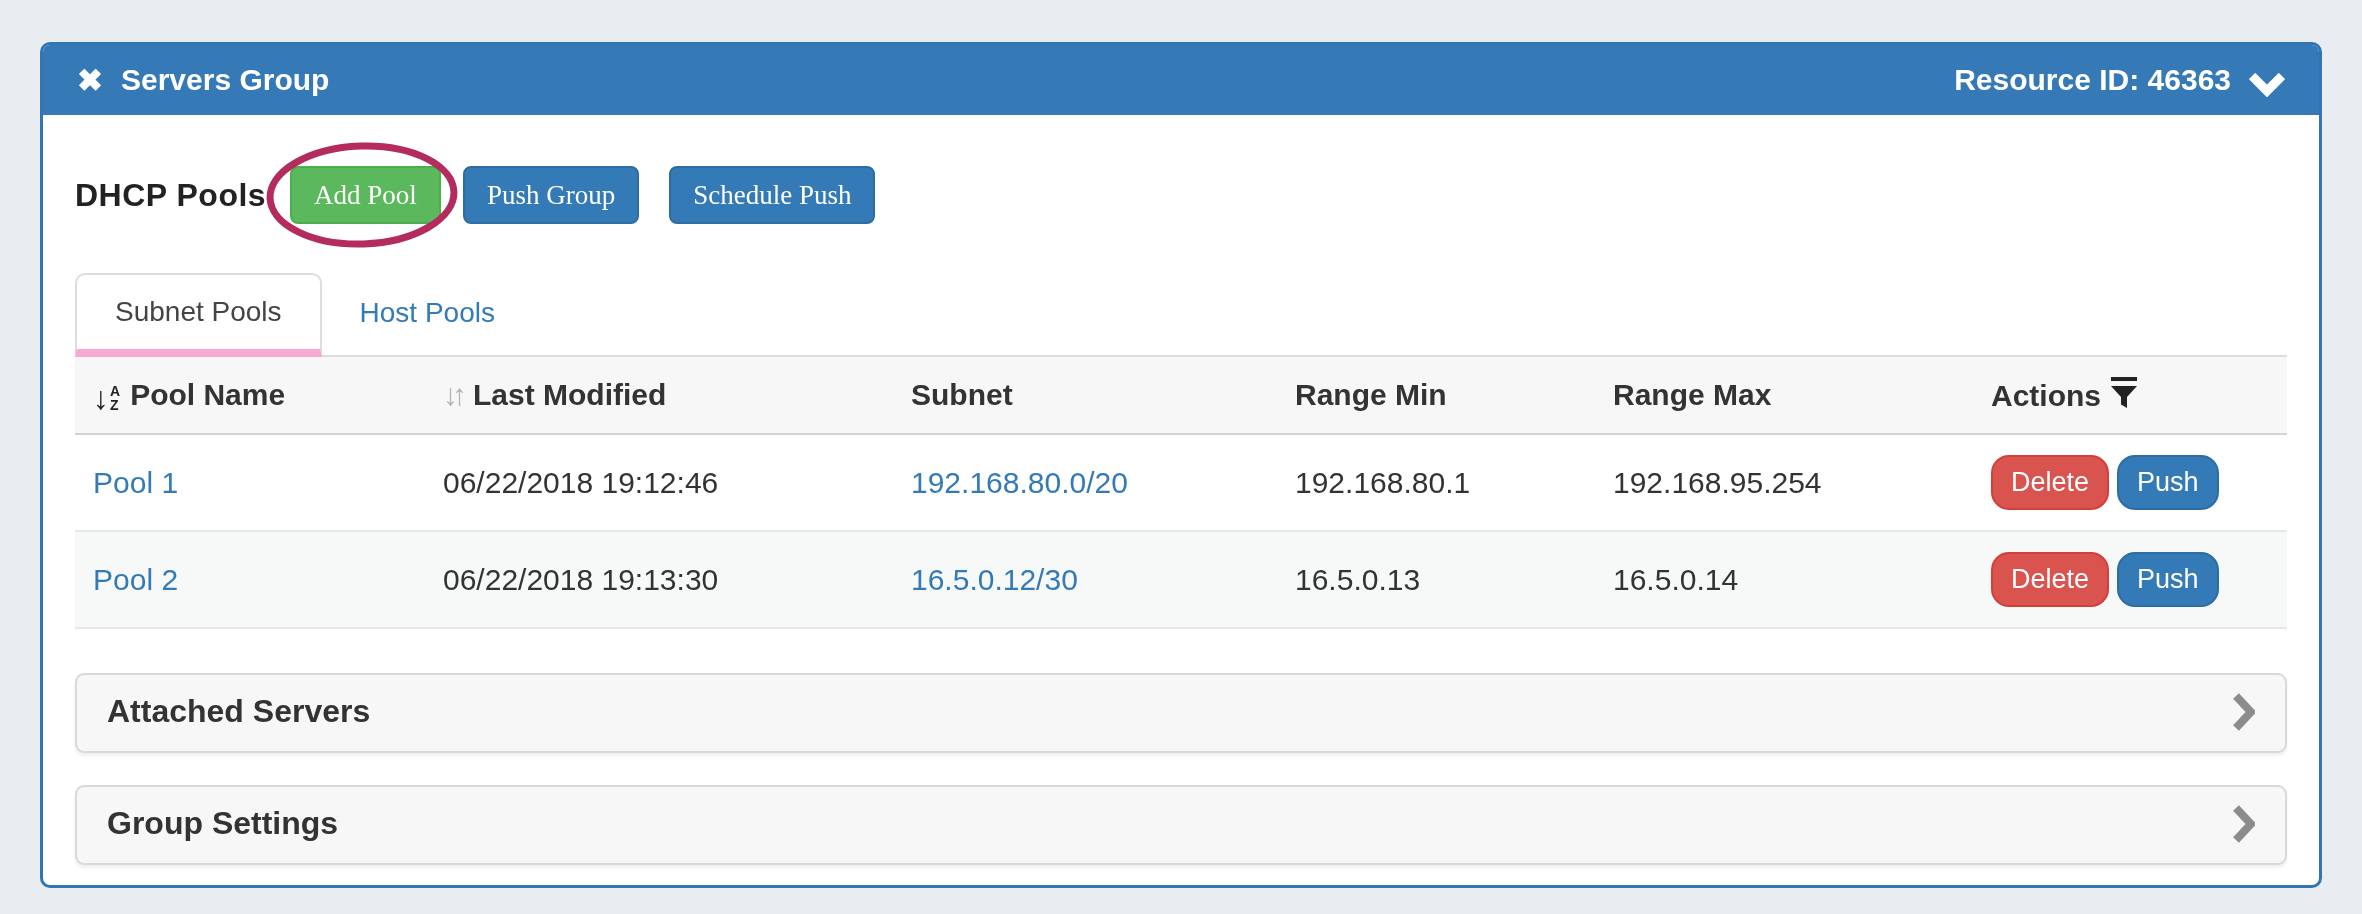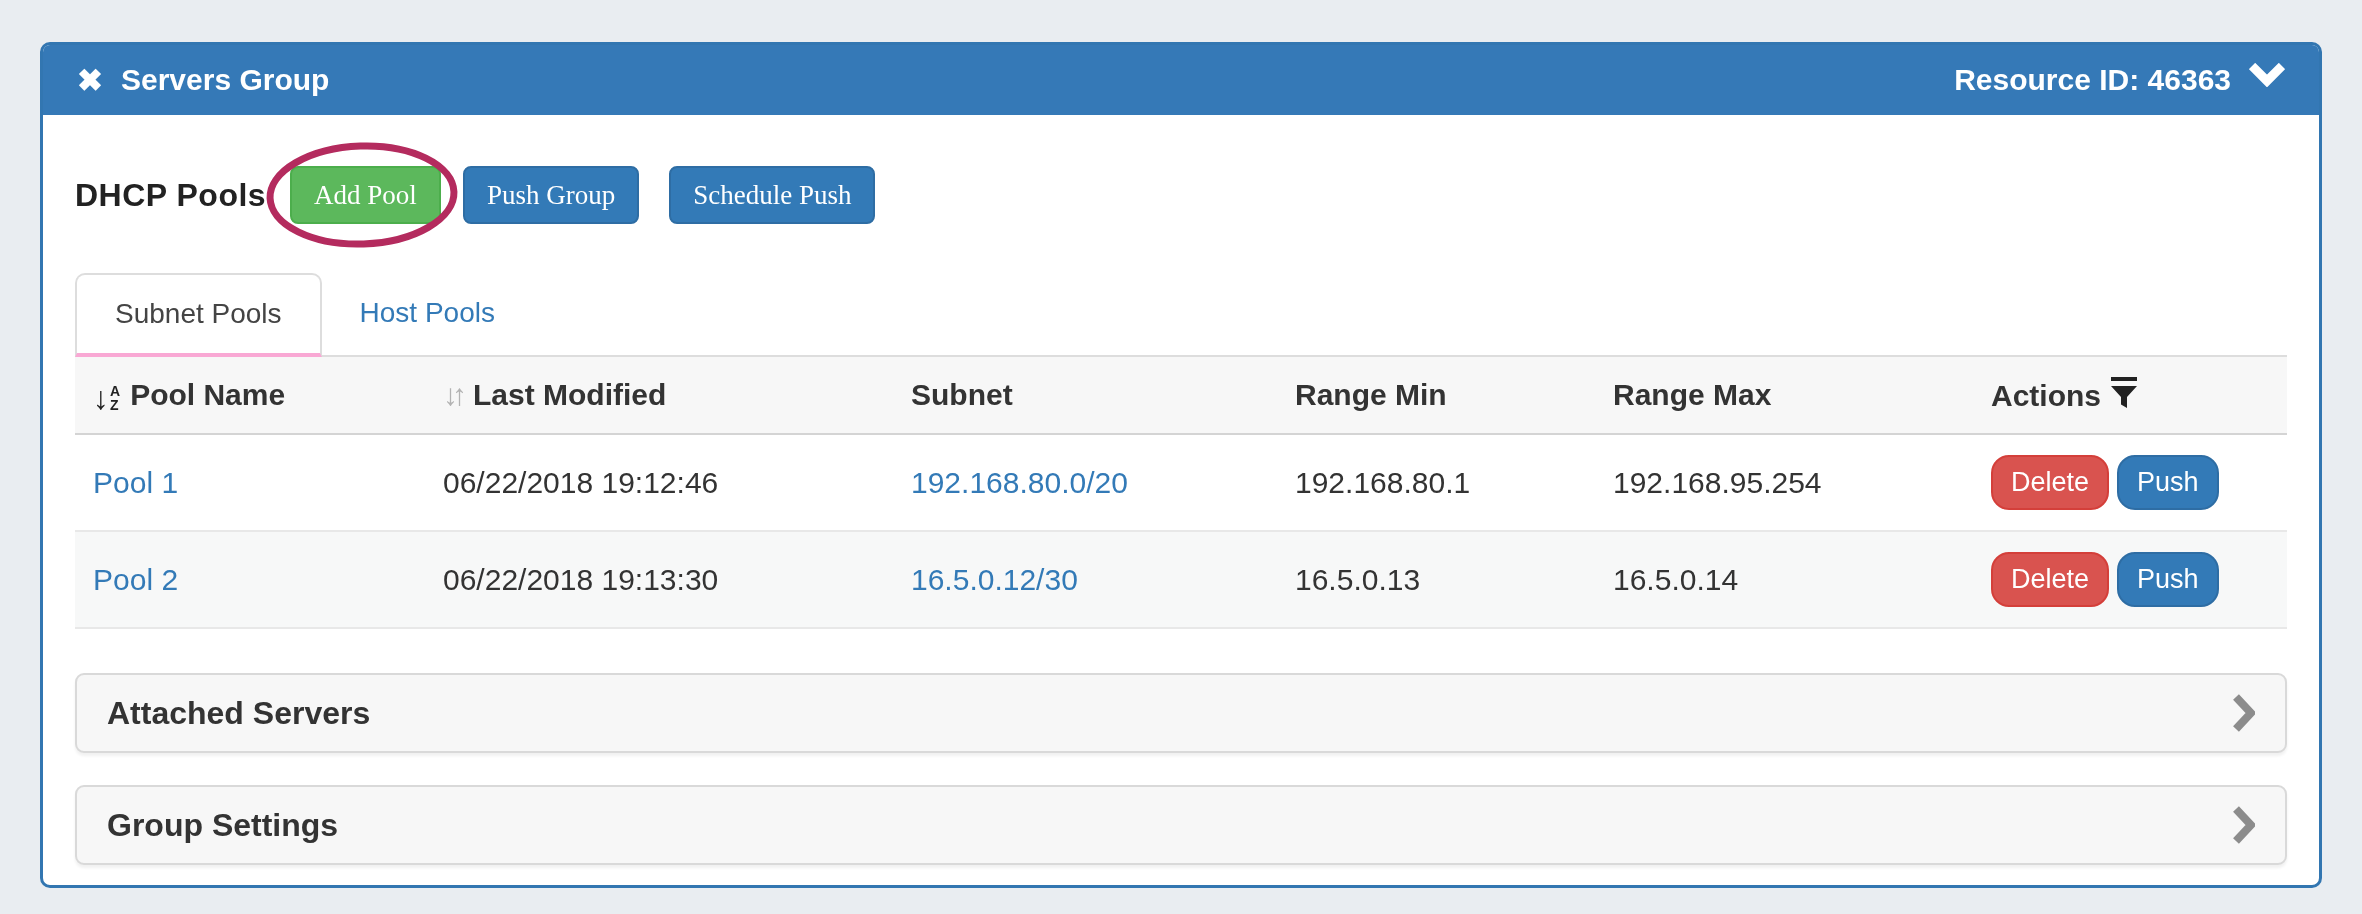--- a/index.html
+++ b/index.html
@@ -47,21 +47,21 @@
   }
   .close-x{
     font-size:31px;
     line-height:1;
     margin-right:18px;
     cursor:pointer;
   }
   .header-right{
     margin-left:auto;
     display:flex;
-    align-items:flex-start;
+    align-items:flex-end;
     gap:18px;
     cursor:pointer;
   }
   .card-body{padding:0 32px;}
   .heading-row{
     margin-top:30px;
     height:100px;
     display:flex;
     align-items:center;
   }
@@ -111,21 +111,21 @@
     height:84px;
     display:flex;
     align-items:center;
     padding:0 38px;
     font-size:28px;
     cursor:pointer;
   }
   .tab.active{
     background:#ffffff;
     border:2px solid var(--border-gray);
-    border-bottom:4px solid #f9a8d4;
+    border-bottom:8px solid #f9a8d4;
     border-radius:10px 10px 0 0;
     margin-bottom:-2px;
     color:#444444;
   }
   .tab.link{color:var(--link-blue);}
 
   table.pools{
     width:100%;
     border-collapse:collapse;
     font-size:30px;
@@ -184,22 +184,21 @@
   .cell-btn.red{background:var(--button-red); border:2px solid var(--button-red-border); margin-right:8px;}
   .cell-btn.blue{background:var(--button-blue); border:2px solid var(--button-blue-border);}
 
   .panel{
     margin-top:44px;
     height:80px;
     background:var(--panel-bg);
     border:2px solid #d9d9d9;
     border-radius:9px;
     display:flex;
-    align-items:center;
-    padding:0 30px;
+    padding:18px 30px;
     box-shadow:0 3px 3px rgba(0,0,0,0.06);
     cursor:pointer;
   }
   .panel + .panel{margin-top:32px;}
   .panel-title{font-size:32px; font-weight:bold; color:#333;}
   .panel .chev{margin-left:auto;}
 </style>
 </head>
 <body>
 

